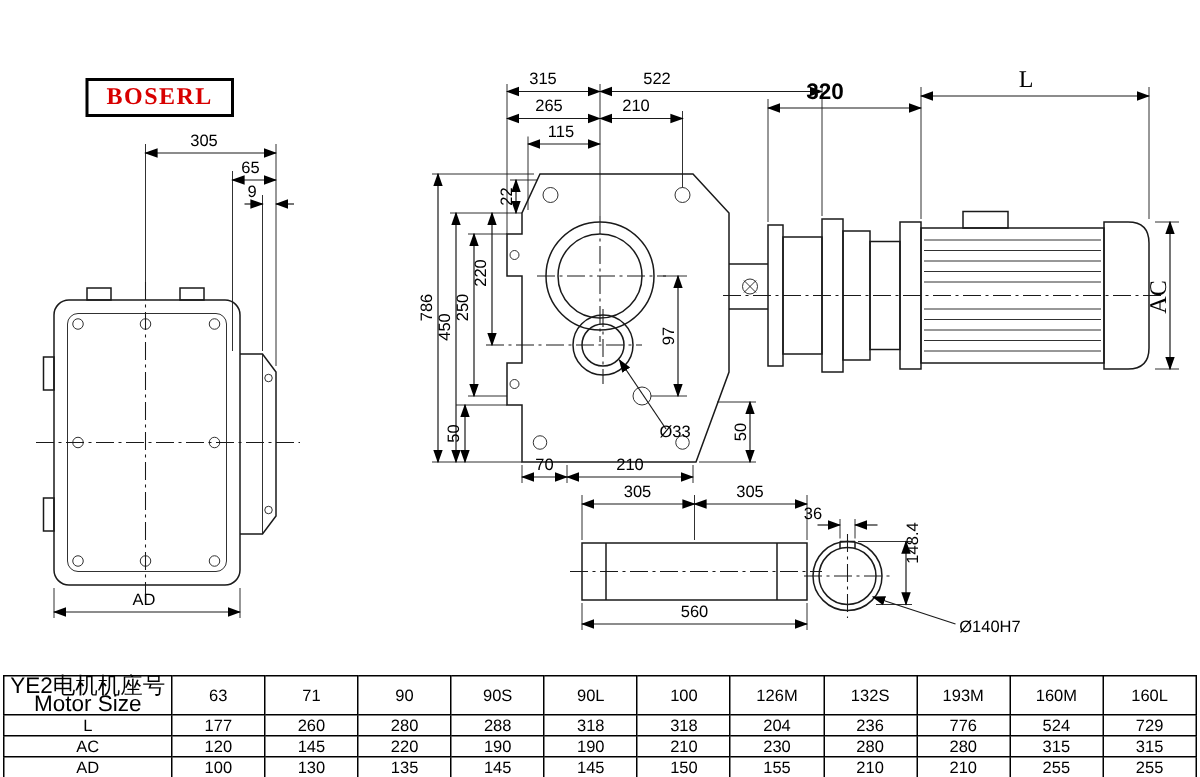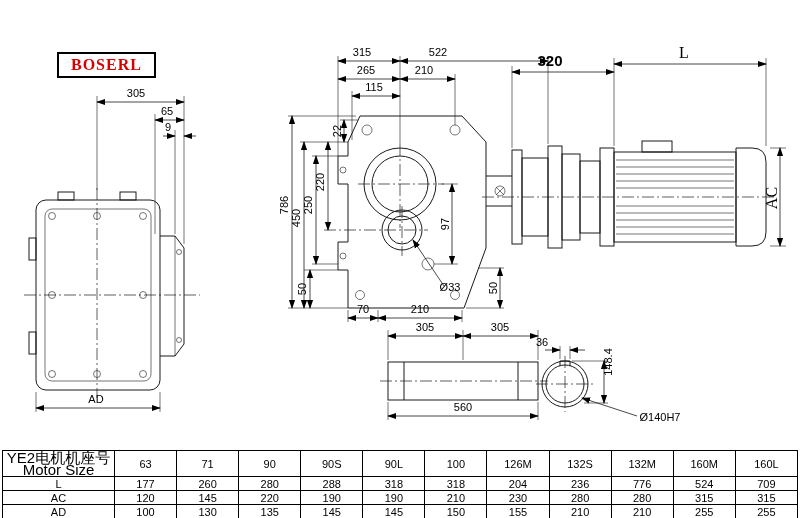--- a/index.html
+++ b/index.html
@@ -251,39 +251,39 @@
             <div>Motor Size</div>
           </th>
           <th>63</th>
           <th>71</th>
           <th>90</th>
           <th>90S</th>
           <th>90L</th>
           <th>100</th>
           <th>126M</th>
           <th>132S</th>
-          <th>132M</th>
+          <th>193M</th>
           <th>160M</th>
           <th>160L</th>
         </tr>
       </thead>
       <tbody>
         <tr>
           <td class="c0">L</td>
           <td>177</td>
           <td>260</td>
           <td>280</td>
           <td>288</td>
           <td>318</td>
           <td>318</td>
           <td>204</td>
           <td>236</td>
           <td>776</td>
           <td>524</td>
-          <td>709</td>
+          <td>729</td>
         </tr>
         <tr>
           <td class="c0">AC</td>
           <td>120</td>
           <td>145</td>
           <td>220</td>
           <td>190</td>
           <td>190</td>
           <td>210</td>
           <td>230</td>

